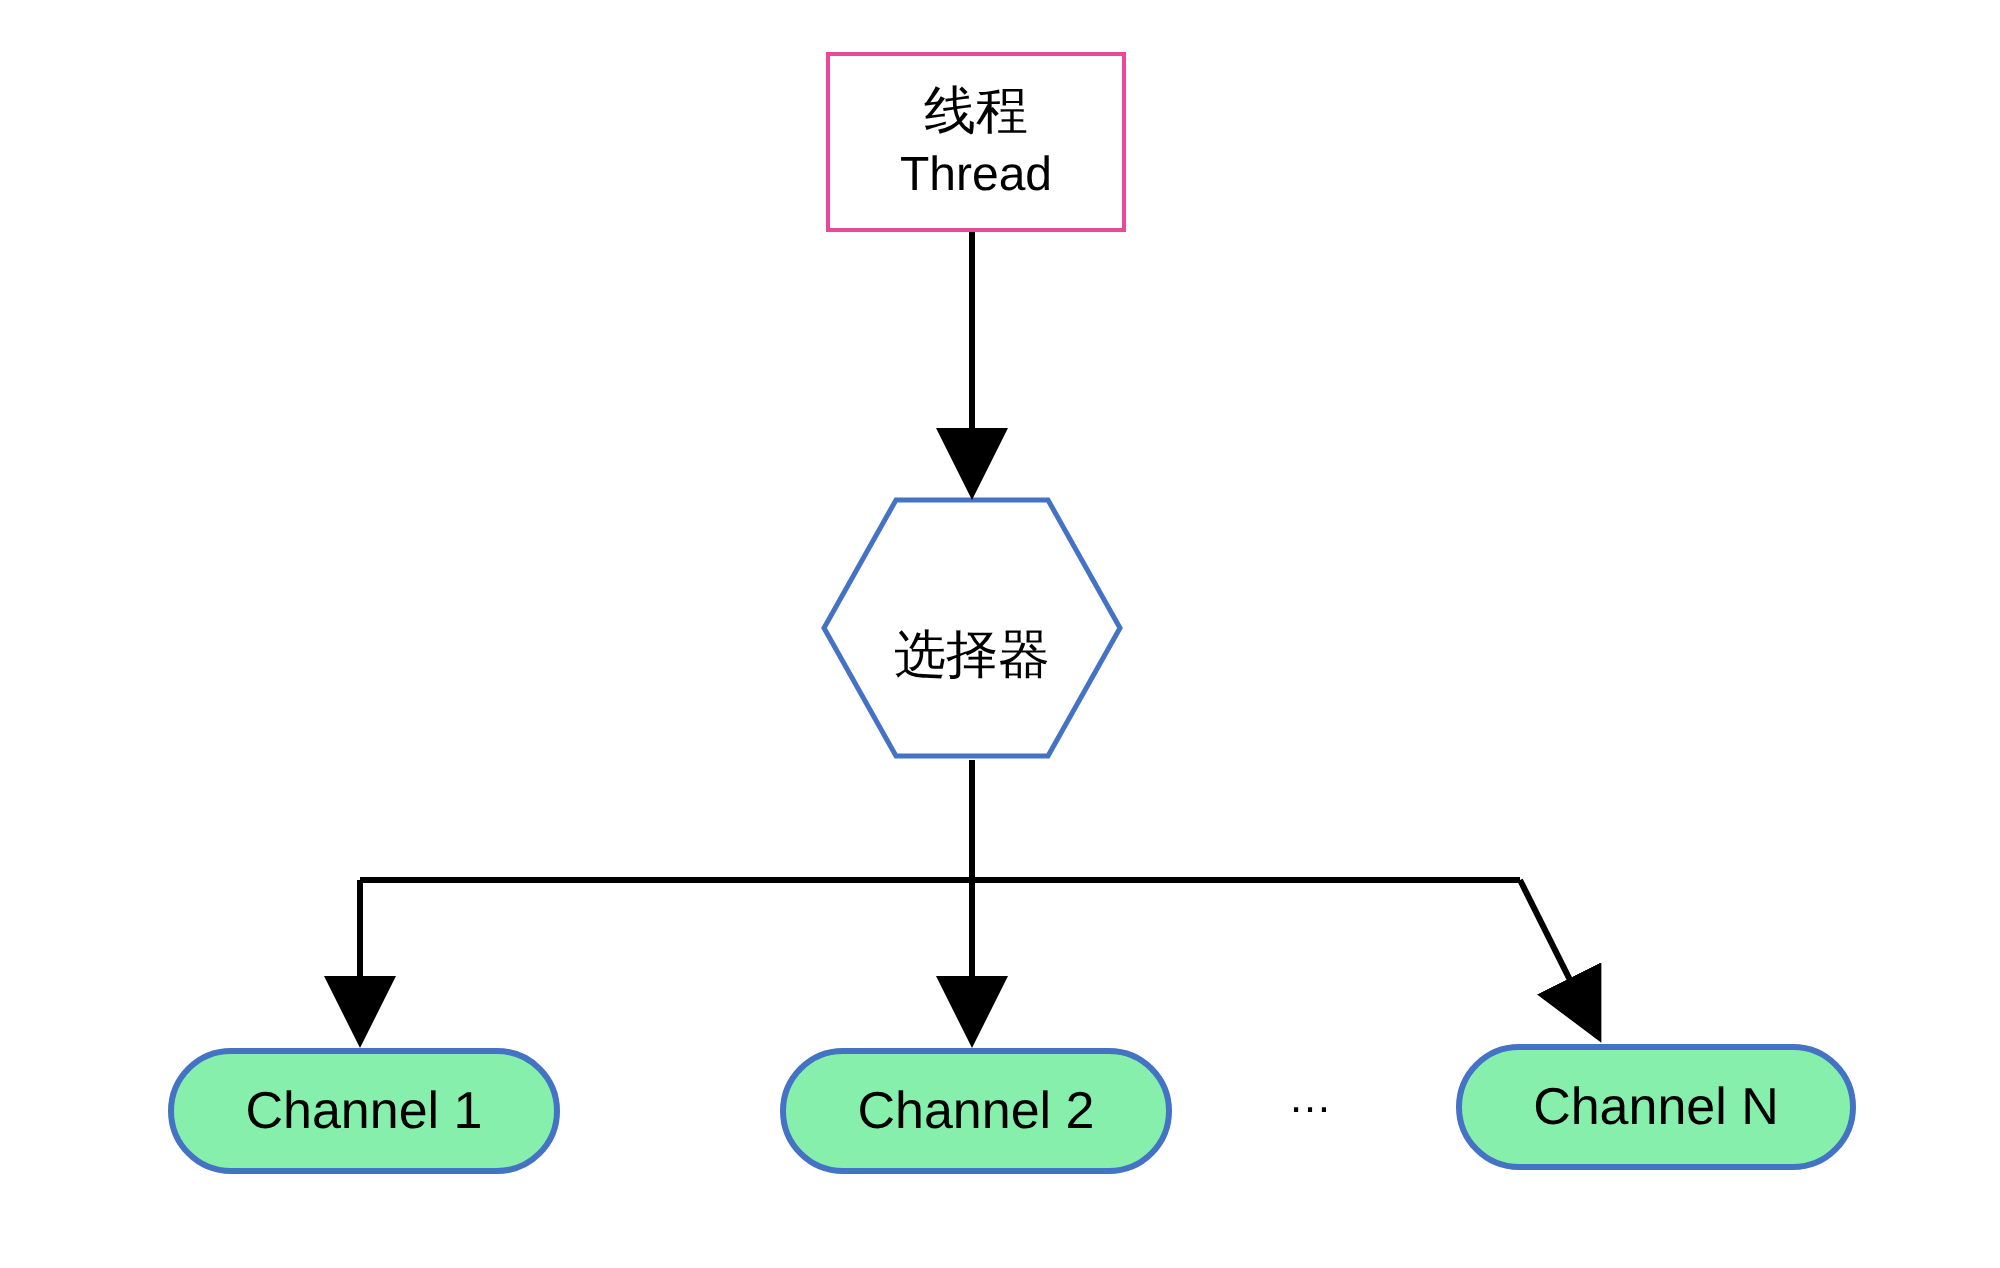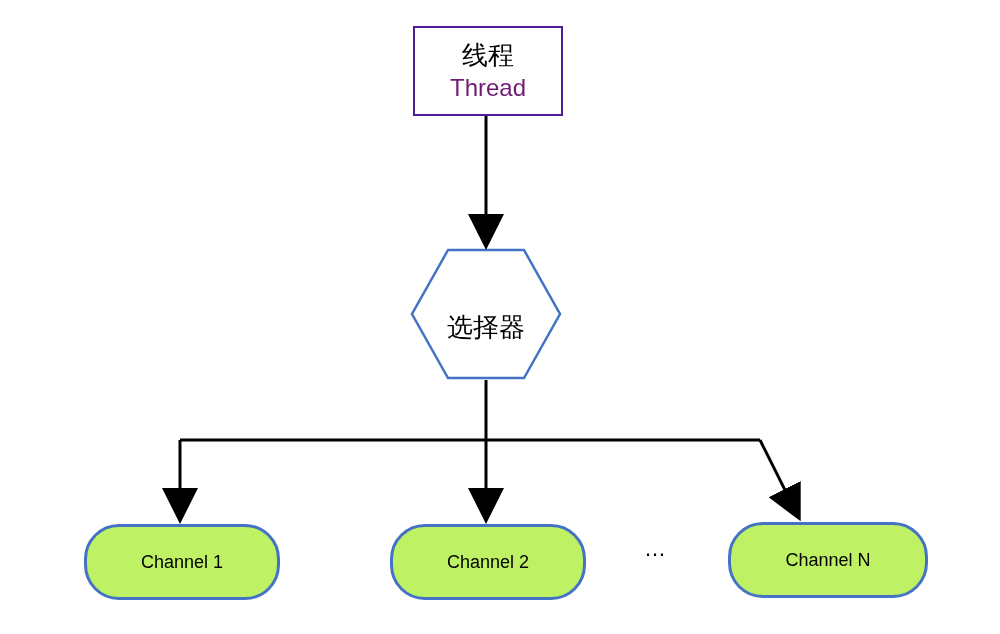--- a/index.html
+++ b/index.html
@@ -18,35 +18,35 @@
       height: 634px;
     }
     
     
     .thread-box {
       position: absolute;
       left: 413px;
       top: 26px;
       width: 146px;
       height: 86px;
-      border: 2px solid #4c1d95;
+      border: 2px solid #ec4899;
       background: #ffffff;
       display: flex;
       flex-direction: column;
       align-items: center;
       justify-content: center;
       line-height: 1.3;
     }
     .thread-box .cn {
       font-size: 26px;
       color: #000;
     }
     .thread-box .en {
       font-size: 24px;
-      color: #701a75;
+      color: #000000;
     }
     
     
     .hexagon-container {
       position: absolute;
       left: 410px;
       top: 248px;
       width: 152px;
       height: 132px;
     }
@@ -71,28 +71,28 @@
       color: #000;
     }
     .hexagon-label .en {
       font-size: 24px;
       color: #000;
     }
     
     
     .channel {
       position: absolute;
-      height: 76px;
+      height: 63px;
       border: 3px solid #4472C4;
       border-radius: 35px;
-      background: #bef264;
+      background: #86efac;
       display: flex;
       align-items: center;
       justify-content: center;
-      font-size: 18px;
+      font-size: 26px;
       color: #000;
       box-sizing: border-box;
     }
     .channel-1 {
       left: 84px;
       top: 524px;
       width: 196px;
     }
     .channel-2 {
       left: 390px;

